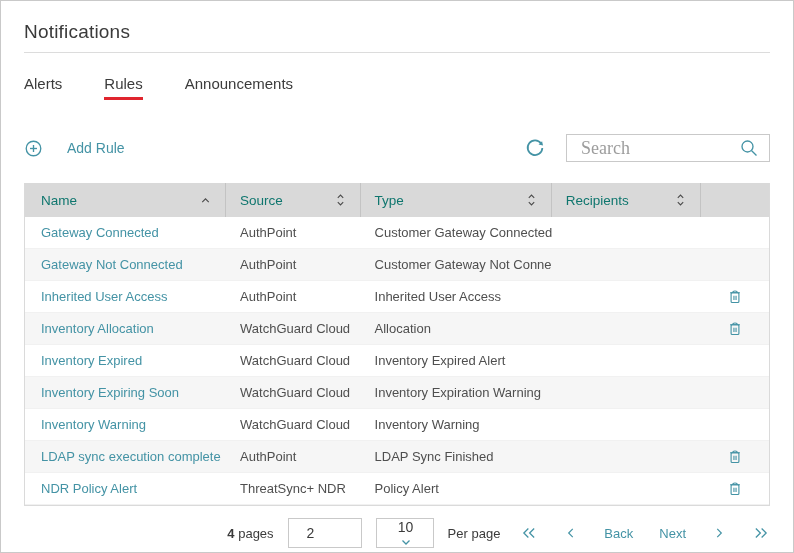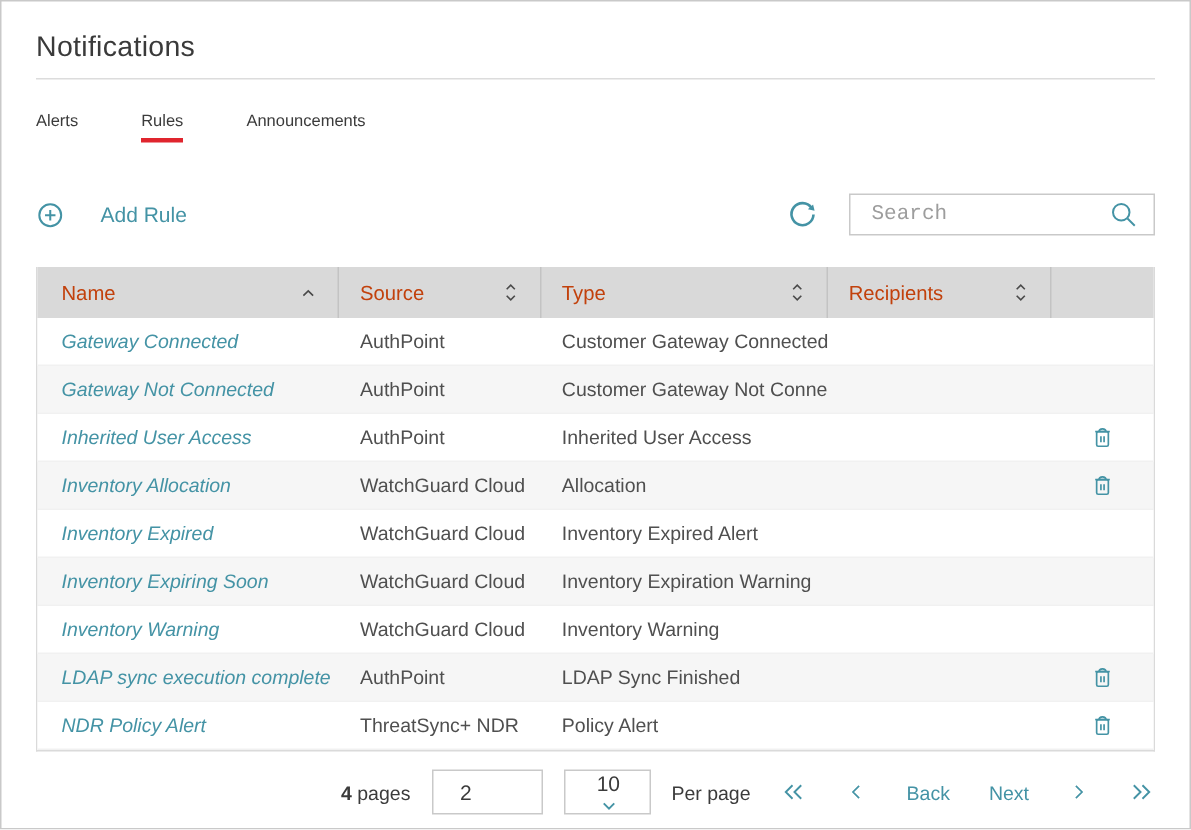--- a/index.html
+++ b/index.html
@@ -14,56 +14,56 @@
     width: 794px; height: 553px;
     border: 1px solid #c9c9c9;
     background: #fff;
     padding: 20px 23px 0 23px;
   }
   
   .page-title { font-size: 19px; font-weight: 400; color: #3a3a3a; letter-spacing: .2px; }
   .title-divider { margin-top: 9px; border-bottom: 1px solid #dcdcdc; }
   
   .tabs { display: flex; gap: 42px; margin-top: 22px; }
-  .tab { font-size: 11px; color: #3b3b3b; cursor: pointer; padding-bottom: 5px; border-bottom: 3px solid transparent; }
+  .tab { font-size: 15px; color: #3b3b3b; cursor: pointer; padding-bottom: 5px; border-bottom: 3px solid transparent; }
   .tab.active { border-bottom-color: #e0252e; }
   
   .toolbar { margin-top: 33px; display: flex; justify-content: space-between; align-items: center; height: 30px; }
   .add-rule { display: inline-flex; align-items: center; gap: 24px; color: #4493a5; font-size: 14px; cursor: pointer; }
   .toolbar-right { display: flex; align-items: center; gap: 20px; }
   .icon-btn { display: inline-flex; align-items: center; cursor: pointer; }
   .search-box {
     width: 204px; height: 28px; border: 1px solid #c9c9c9;
     display: flex; align-items: center; padding: 0 10px 0 14px; background: #fff;
   }
   .search-box input {
-    border: none; outline: none; flex: 1; font-size: 14px; color: #555;
-    font-family: Liberation Mono, monospace; min-width: 0;
+    border: none; outline: none; flex: 1; font-size: 18px; color: #555;
+    font-family: Liberation Serif, serif; min-width: 0;
   }
   .search-box input::placeholder { color: #9d9d9d; }
   
   .table { margin-top: 20px; border: 1px solid #dadada; border-top: none; }
   .thead { display: flex; background: #d9d9d9; height: 34px; }
   .th {
     display: flex; align-items: center; justify-content: space-between;
-    font-size: 13.5px; color: #c2410c; padding: 0 13px 0 14px; cursor: pointer;
+    font-size: 13.5px; color: #0f766e; padding: 0 13px 0 14px; cursor: pointer;
     border-right: 1px solid #c3c3c3;
   }
   .th:first-child { padding-left: 16px; }
   .th:last-child { border-right: none; cursor: default; }
   .col-name { width: 205px; }
   .col-source { width: 137px; }
   .col-type { width: 195px; gap: 44px; }
   .col-recipients { width: 152px; }
   .col-actions { width: 69px; }
   .row { display: flex; height: 32px; align-items: center; background: #fff; border-bottom: 1px solid #f1f1f1; }
   .row.alt { background: #f6f6f6; }
   .cell { font-size: 13px; color: #4f4f4f; padding: 0 13px 0 14px; white-space: nowrap; overflow: hidden; }
   .cell:first-child { padding-left: 16px; }
-  .name-link { color: #4493a5; cursor: pointer; text-decoration: none; font-style: italic; }
+  .name-link { color: #4493a5; cursor: pointer; text-decoration: none; }
   .actions-cell { display: flex; align-items: center; justify-content: center; }
   .trash-btn { display: inline-flex; cursor: pointer; }
   
   .pagination {
     margin-top: 12px; display: flex; justify-content: flex-end; align-items: center;
     gap: 14px; font-size: 13px; color: #3b3b3b;
   }
   .pages-text { white-space: nowrap; }
   .pages-count { font-weight: bold; }
   .page-input {

